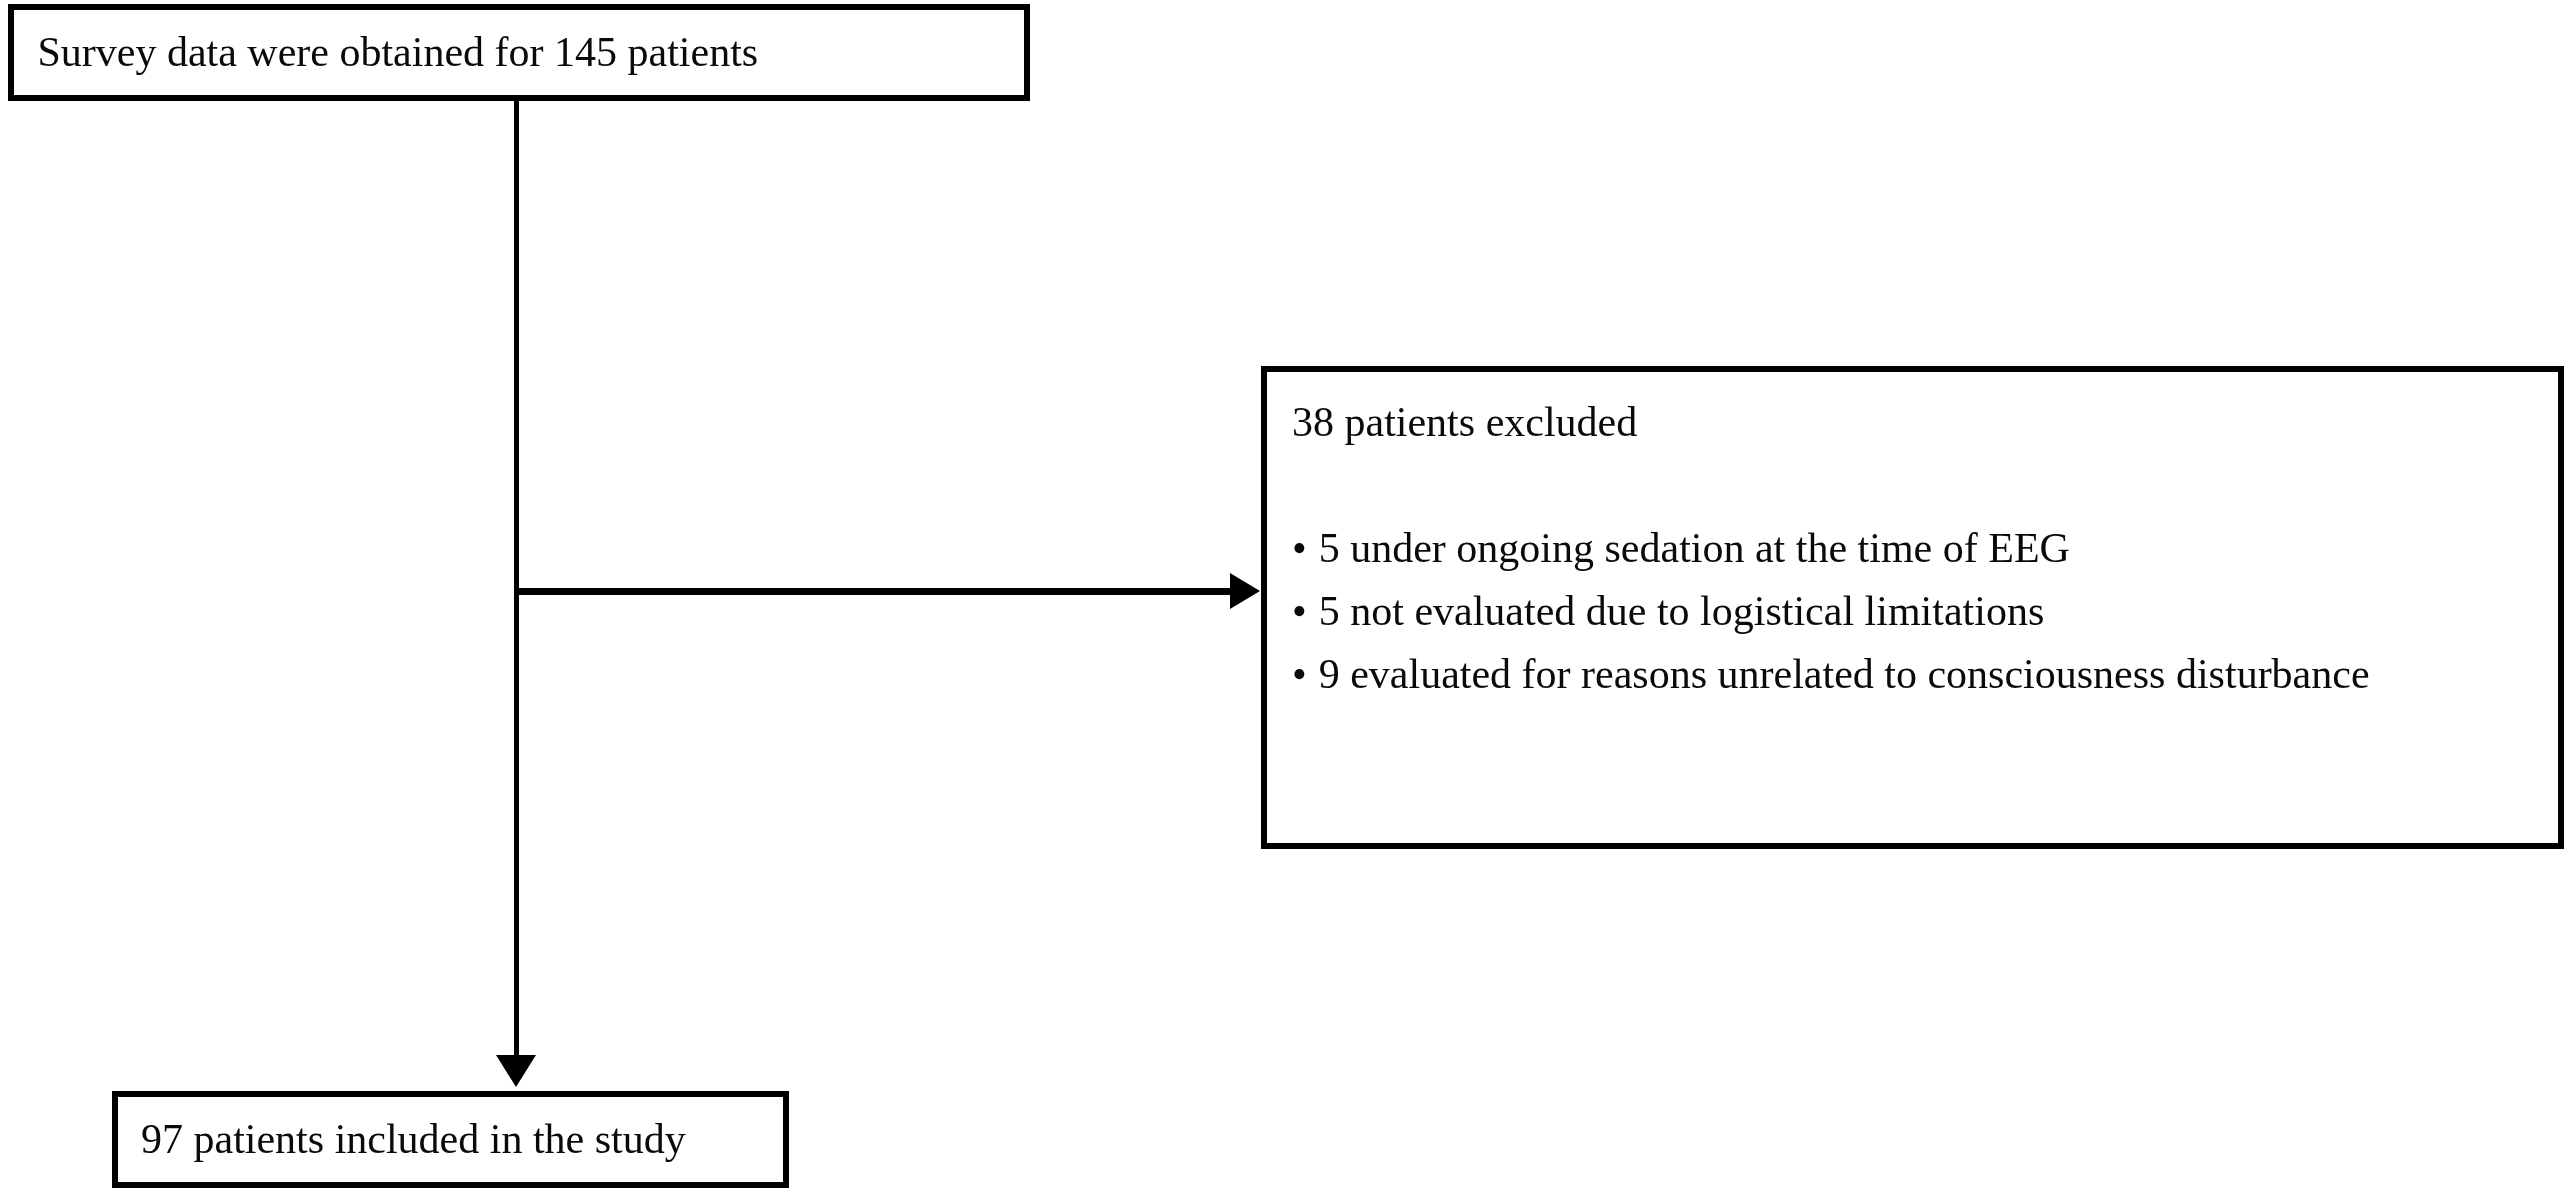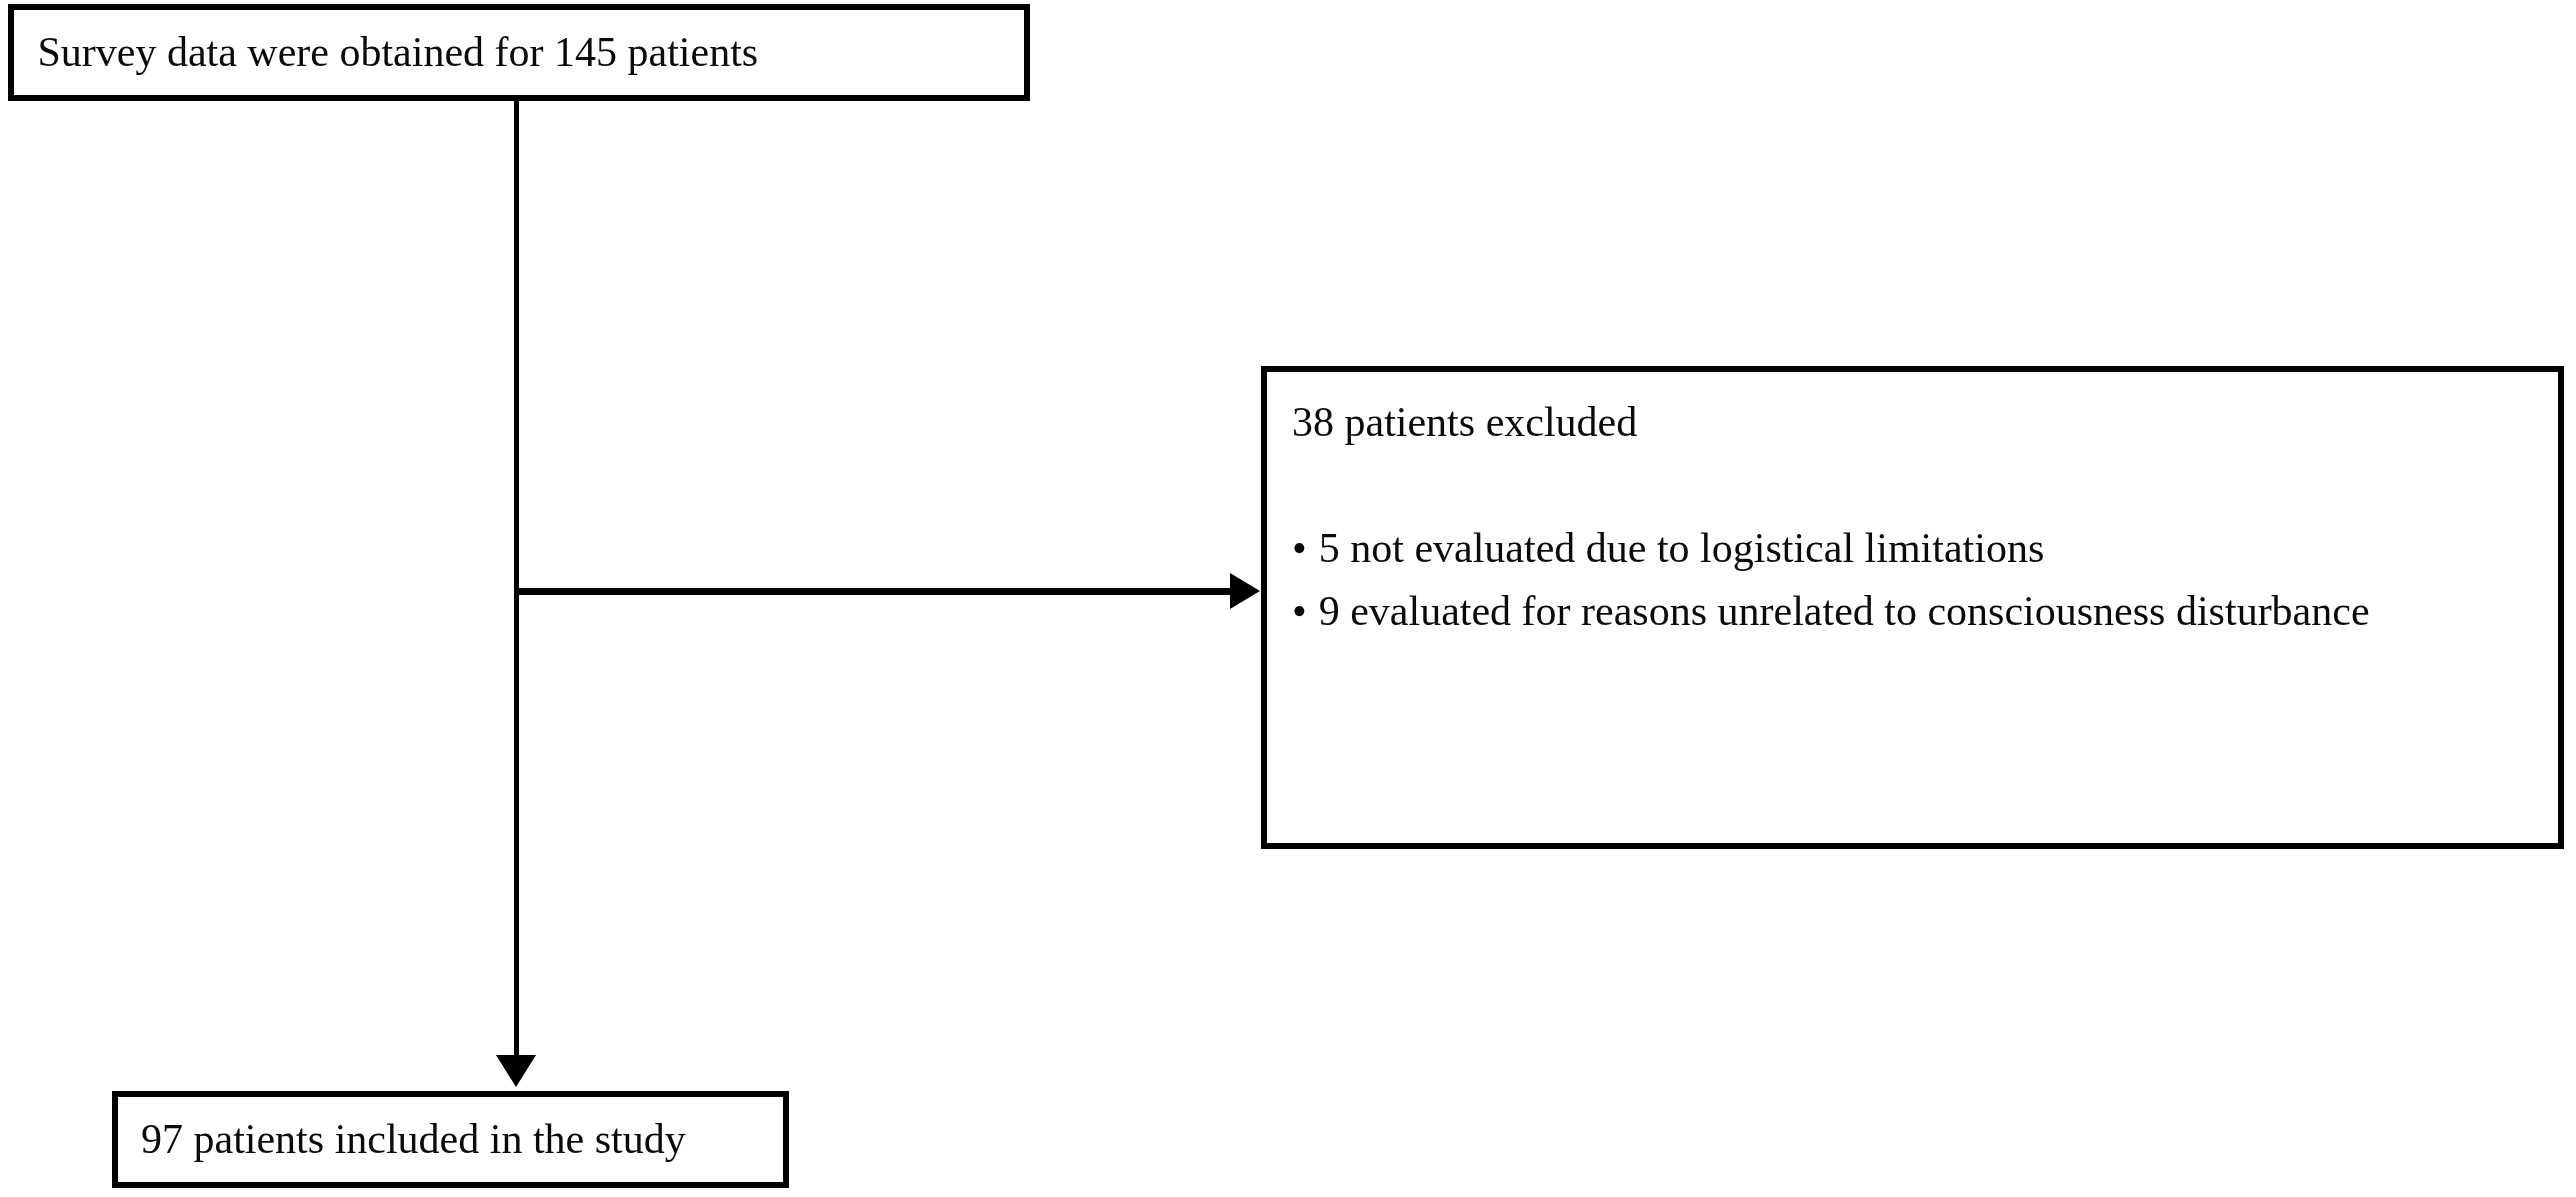--- a/index.html
+++ b/index.html
@@ -109,20 +109,23 @@
   <div class="line" id="v-line"></div>
   <div class="arrowhead" id="arrowhead-down"></div>
 
   <div class="line" id="h-line"></div>
   <div class="arrowhead" id="arrowhead-right"></div>
 
   <div class="flow-box" id="exclusion-box">
     <div>38 patients excluded</div>
     <div class="spacer-line"></div>
     <div class="bullet-item">
+      <span class="bullet-glyph">•</span><span>5 under ongoing sedation at the time of EEG</span>
+    </div>
+    <div class="bullet-item">
       <span class="bullet-glyph">•</span><span>5 not evaluated due to logistical limitations</span>
     </div>
     <div class="bullet-item">
       <span class="bullet-glyph">•</span><span>9 evaluated for reasons unrelated to consciousness disturbance</span>
     </div>
   </div>
 
   <div class="flow-box single-line-box" id="result-box">
     <span>97 patients included in the study</span>
   </div>

